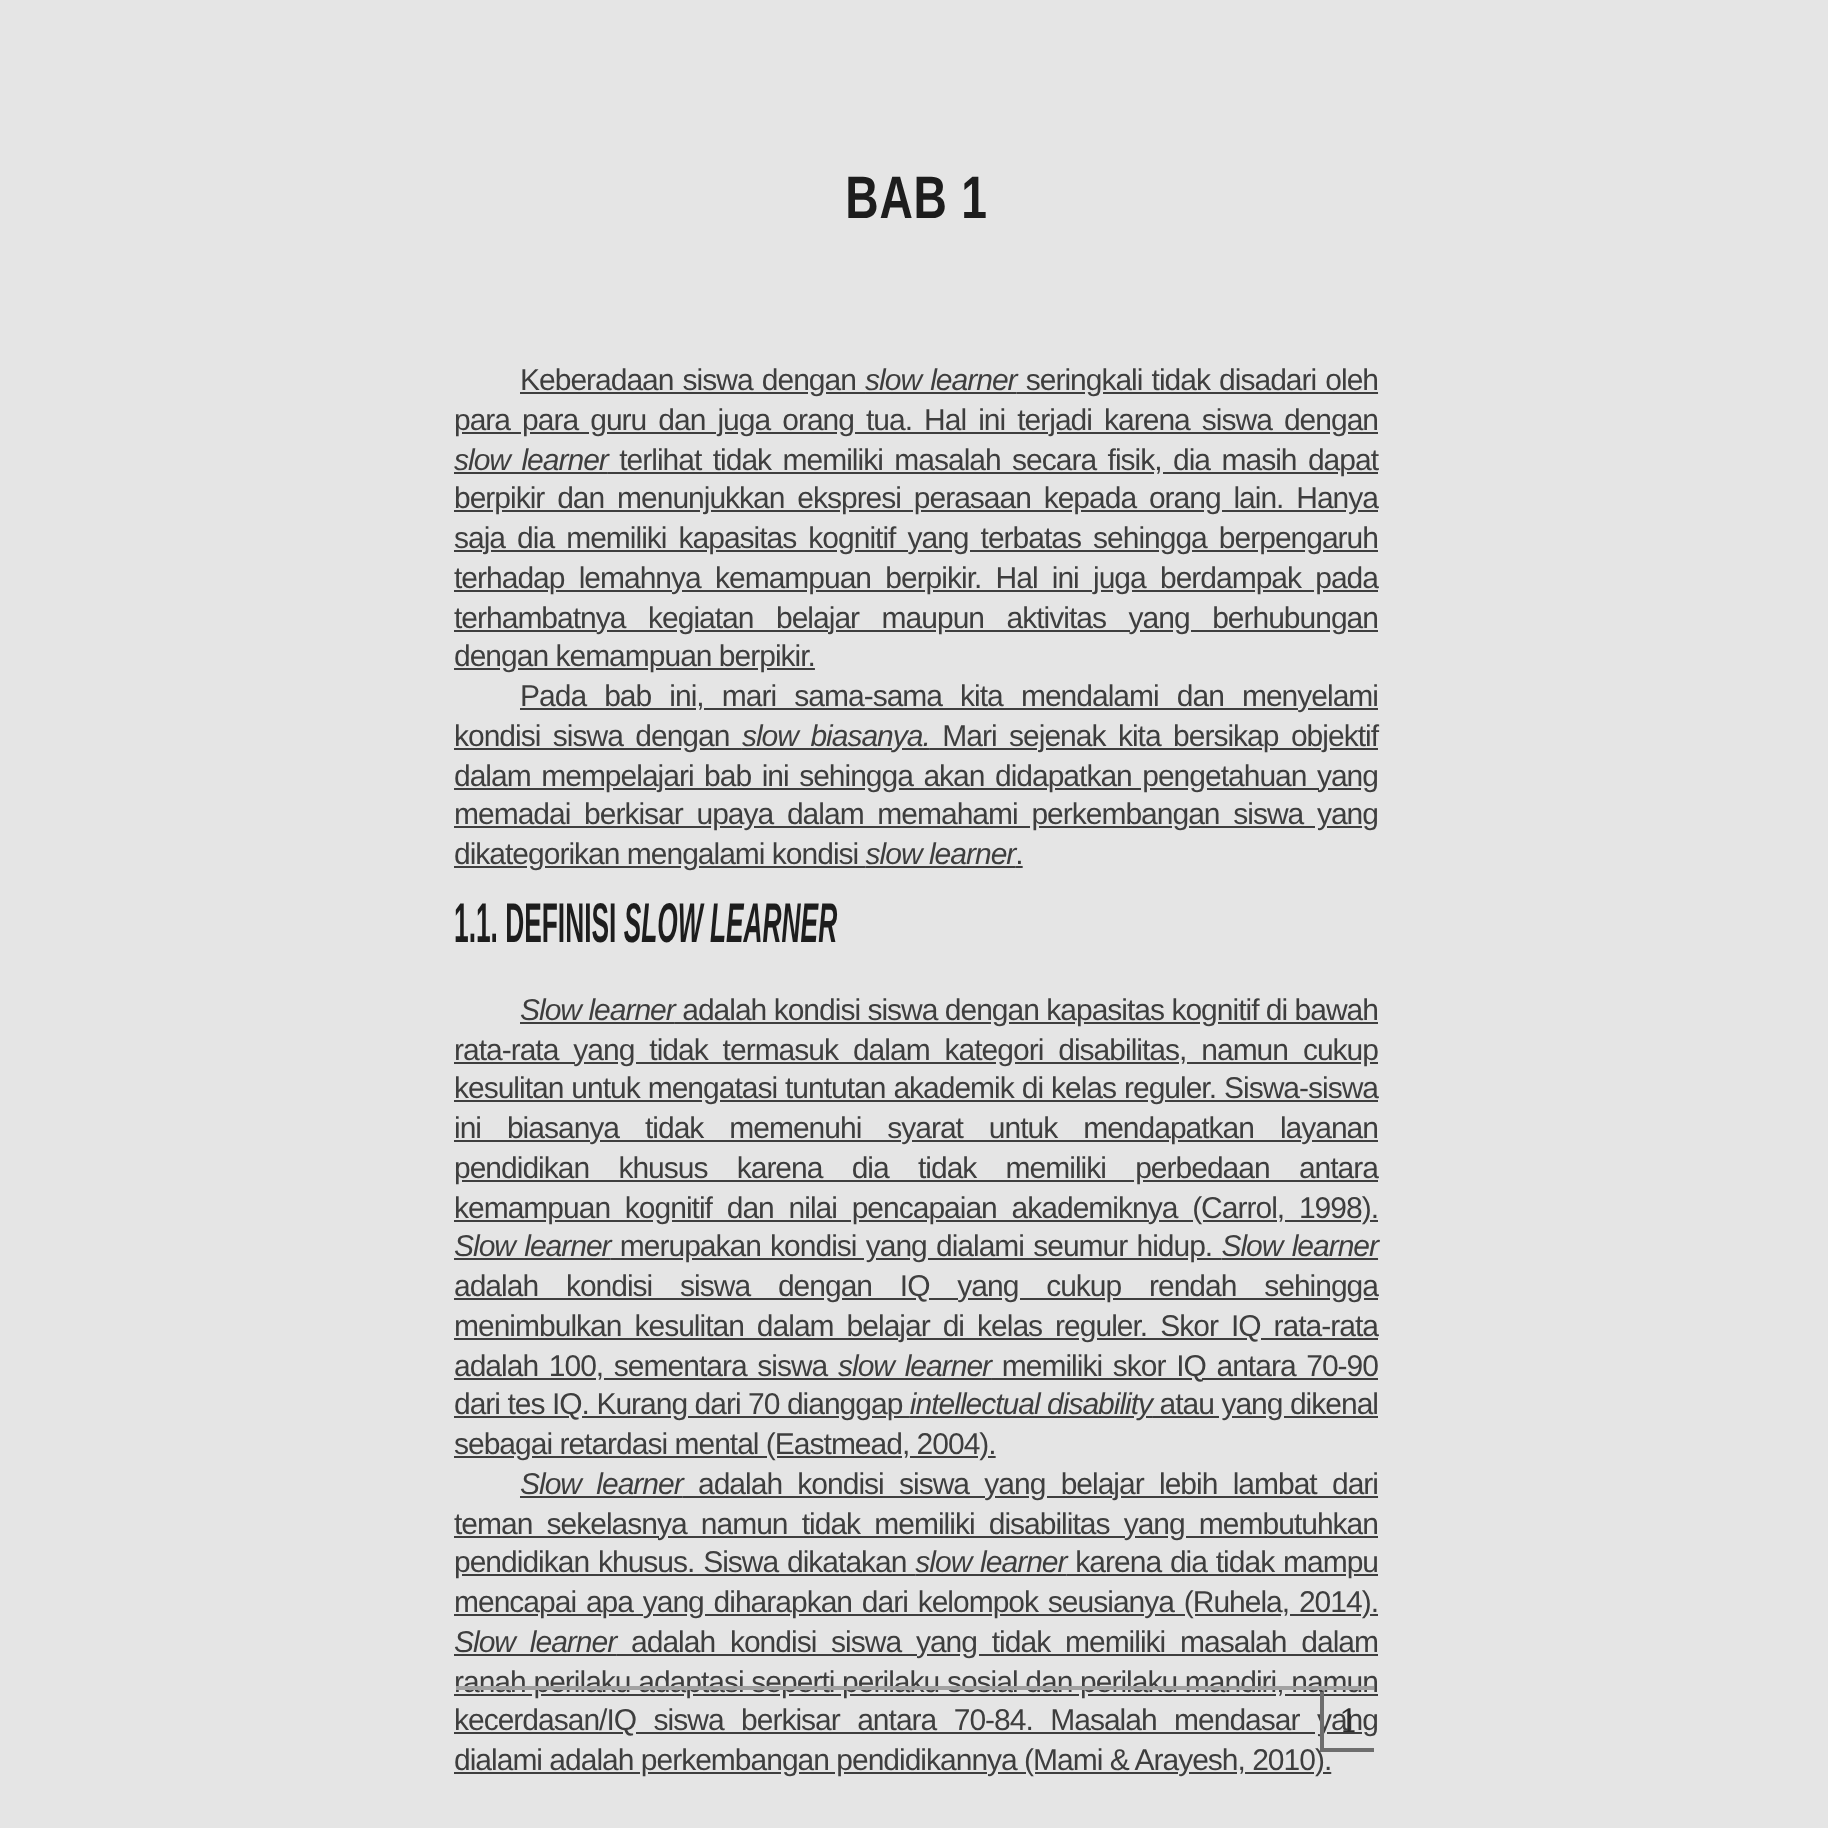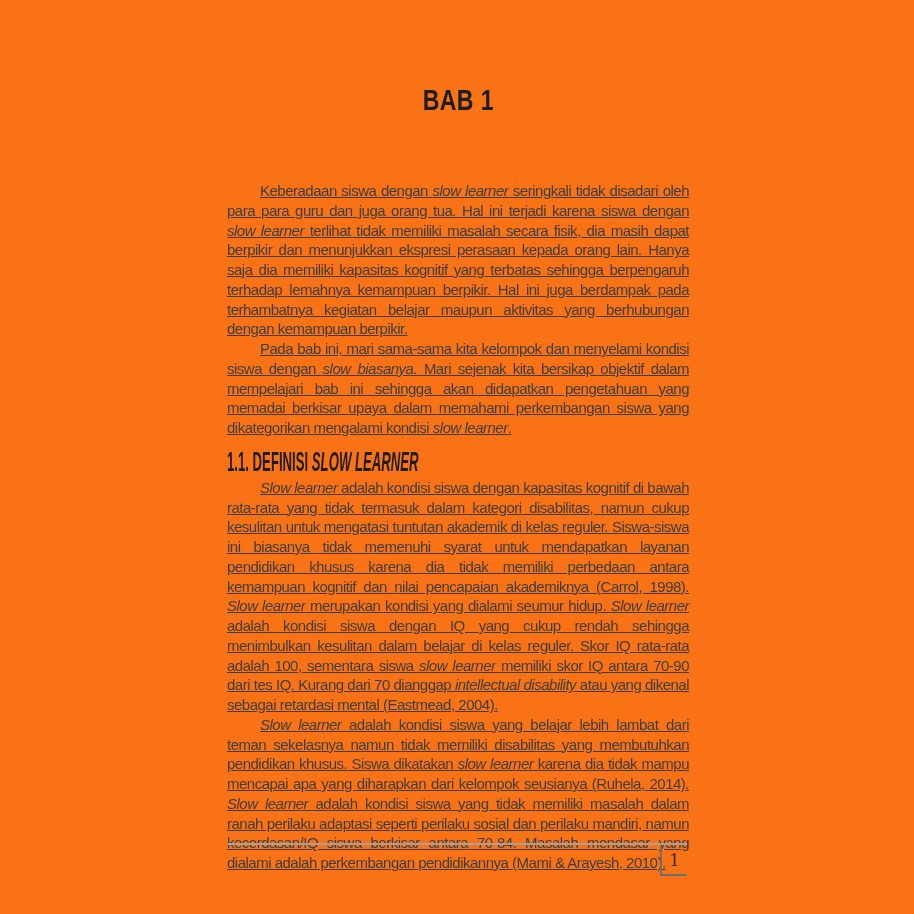--- a/index.html
+++ b/index.html
@@ -1,20 +1,20 @@
 <!DOCTYPE html>
 <html><head>
 <meta charset="utf-8">
 <style>
   * { margin:0; padding:0; box-sizing:border-box; }
   html,body { background:#ffffff; }
   .page {
     position:relative;
     width:914px; height:914px;
-    background:#f97316;
+    background:#e5e5e5;
     font-family:"Liberation Sans", sans-serif;
     overflow:hidden;
   }
   .content {
     position:absolute;
     left:227px; top:0;
     width:462px; height:914px;
   }
   .chapter-title {
     position:absolute;
@@ -45,21 +45,21 @@
     text-align:justify;
     text-indent:33px;
     text-decoration:underline;
   }
   .para i { font-style:italic; }
   .section-heading {
     font-weight:700;
     font-size:28px;
     line-height:28px;
     color:#1d1d1d;
-    margin:10px 0 2px 0;
+    margin:10px 0 20px 0;
     letter-spacing:0;
     text-indent:0;
   }
   .section-heading .cond-left {
     display:inline-block;
     transform:scaleX(0.47);
     transform-origin:0 50%;
     white-space:nowrap;
   }
   .section-heading i { font-style:italic; }
@@ -88,21 +88,21 @@
   <div class="content">
 
     <div class="chapter-title">
       <div>
         <span class="cond">BAB 1</span>
       </div>
     </div>
 
     <div class="text-block">
       <p class="para"><span>Keberadaan siswa dengan </span><i>slow learner</i><span> seringkali tidak disadari oleh para para guru dan juga orang tua. Hal ini terjadi karena siswa dengan </span><i>slow learner</i><span> terlihat tidak memiliki masalah secara fisik, dia masih dapat berpikir dan menunjukkan ekspresi perasaan kepada orang lain. Hanya saja dia memiliki kapasitas kognitif yang terbatas sehingga berpengaruh terhadap lemahnya kemampuan berpikir. Hal ini juga berdampak pada terhambatnya kegiatan belajar maupun aktivitas yang berhubungan dengan kemampuan berpikir.</span></p>
-      <p class="para"><span>Pada bab ini, mari sama-sama kita kelompok dan menyelami kondisi siswa dengan </span><i>slow biasanya.</i><span> Mari sejenak kita bersikap objektif dalam mempelajari bab ini sehingga akan didapatkan pengetahuan yang memadai berkisar upaya dalam memahami perkembangan siswa yang dikategorikan mengalami kondisi </span><i>slow learner</i><span>.</span></p>
+      <p class="para"><span>Pada bab ini, mari sama-sama kita mendalami dan menyelami kondisi siswa dengan </span><i>slow biasanya.</i><span> Mari sejenak kita bersikap objektif dalam mempelajari bab ini sehingga akan didapatkan pengetahuan yang memadai berkisar upaya dalam memahami perkembangan siswa yang dikategorikan mengalami kondisi </span><i>slow learner</i><span>.</span></p>
 
       <div class="section-heading">
         <span class="cond-left"><span>1.1. DEFINISI </span><i>SLOW LEARNER</i></span>
       </div>
 
       <p class="para"><i>Slow learner</i><span> adalah kondisi siswa dengan kapasitas kognitif di bawah rata-rata yang tidak termasuk dalam kategori disabilitas, namun cukup kesulitan untuk mengatasi tuntutan akademik di kelas reguler. Siswa-siswa ini biasanya tidak memenuhi syarat untuk mendapatkan layanan pendidikan khusus karena dia tidak memiliki perbedaan antara kemampuan kognitif dan nilai pencapaian akademiknya (Carrol, 1998). </span><i>Slow learner</i><span> merupakan kondisi yang dialami seumur hidup. </span><i>Slow learner</i><span> adalah kondisi siswa dengan IQ yang cukup rendah sehingga menimbulkan kesulitan dalam belajar di kelas reguler. Skor IQ rata-rata adalah 100, sementara siswa </span><i>slow learner</i><span> memiliki skor IQ antara 70-90 dari tes IQ. Kurang dari 70 dianggap </span><i>intellectual disability</i><span> atau yang dikenal sebagai retardasi mental (Eastmead, 2004).</span></p>
       <p class="para"><i>Slow learner</i><span> adalah kondisi siswa yang belajar lebih lambat dari teman sekelasnya namun tidak memiliki disabilitas yang membutuhkan pendidikan khusus. Siswa dikatakan </span><i>slow learner</i><span> karena dia tidak mampu mencapai apa yang diharapkan dari kelompok seusianya (Ruhela, 2014). </span><i>Slow learner</i><span> adalah kondisi siswa yang tidak memiliki masalah dalam ranah perilaku adaptasi seperti perilaku sosial dan perilaku mandiri, namun kecerdasan/IQ siswa berkisar antara 70-84. Masalah mendasar yang dialami adalah perkembangan pendidikannya (Mami &amp; Arayesh, 2010).</span></p>
     </div>
 
   </div>

